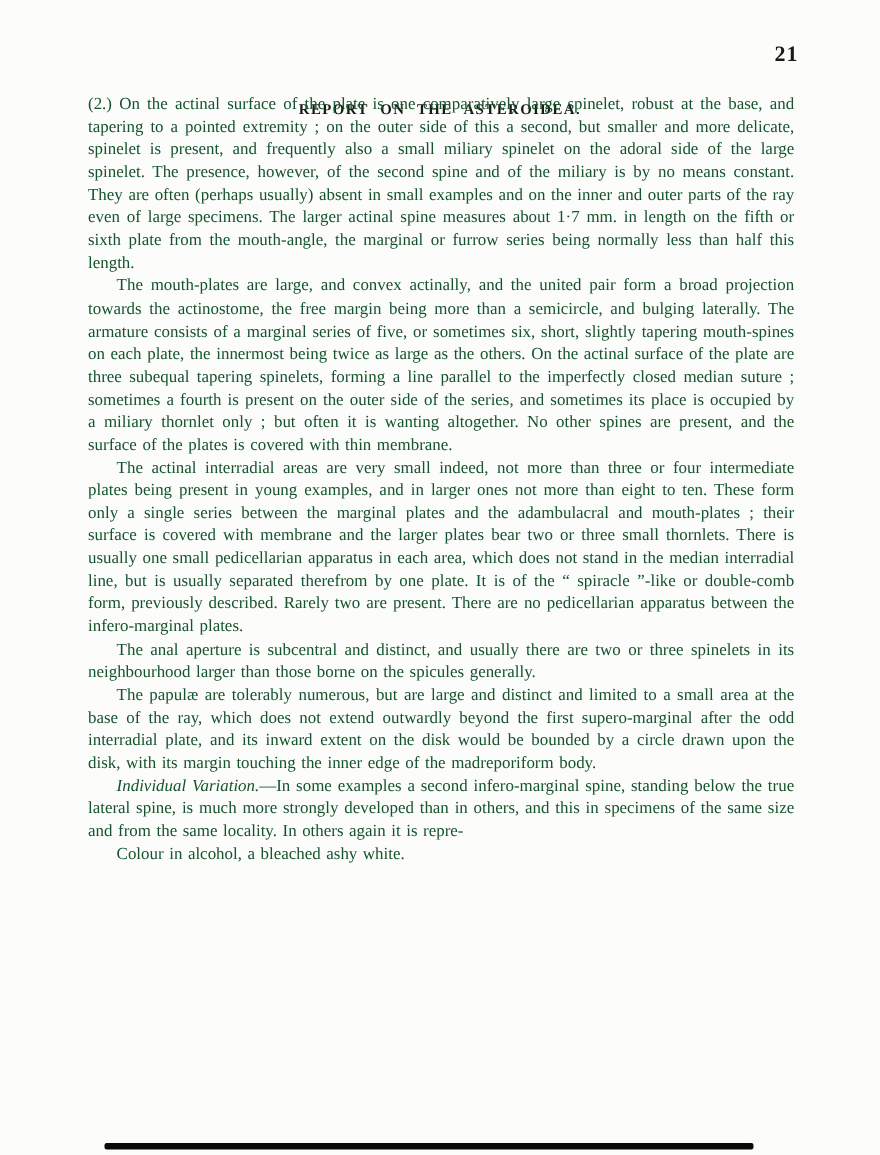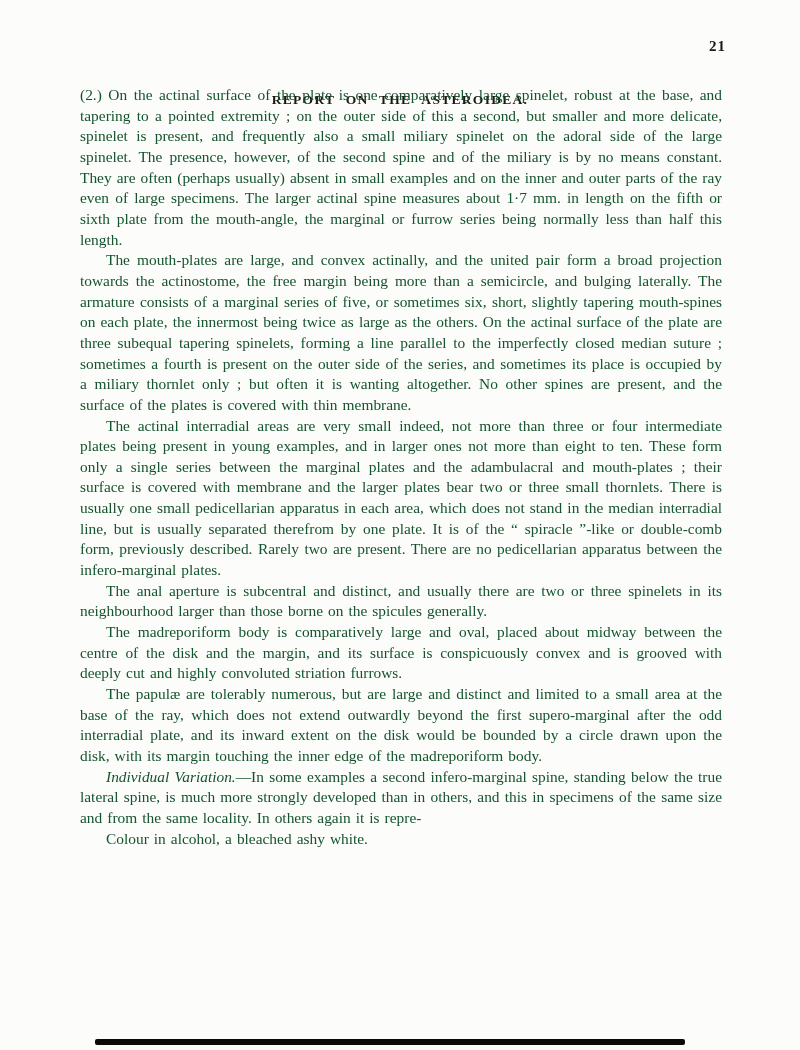--- a/index.html
+++ b/index.html
@@ -26,21 +26,21 @@
     font-weight: bold;
     letter-spacing: 1.3px;
     word-spacing: 6px;
     color: #1b1916;
     margin-top: 48px;
   }
   .page-number {
     position: absolute;
     top: 38px;
     right: 74px;
-    font-size: 15px;
+    font-size: 20px;
     font-weight: bold;
     letter-spacing: 1px;
     color: #1b1916;
   }
   .body-text {
     position: absolute;
     top: 85px;
     left: 80px;
     width: 642px;
     text-align: justify;
@@ -69,21 +69,20 @@
 
   <div class="running-head">REPORT ON THE ASTEROIDEA.</div>
 
   <div class="page-number">21</div>
 
   <div class="body-text">
     <p class="para flush">(2.) On the actinal surface of the plate is one comparatively large spinelet, robust at the base, and tapering to a pointed extremity ; on the outer side of this a second, but smaller and more delicate, spinelet is present, and frequently also a small miliary spinelet on the adoral side of the large spinelet. The presence, however, of the second spine and of the miliary is by no means constant. They are often (perhaps usually) absent in small examples and on the inner and outer parts of the ray even of large specimens. The larger actinal spine measures about 1·7 mm. in length on the fifth or sixth plate from the mouth-angle, the marginal or furrow series being normally less than half this length.</p>
     <p class="para">The mouth-plates are large, and convex actinally, and the united pair form a broad projection towards the actinostome, the free margin being more than a semicircle, and bulging laterally. The armature consists of a marginal series of five, or sometimes six, short, slightly tapering mouth-spines on each plate, the innermost being twice as large as the others. On the actinal surface of the plate are three subequal tapering spinelets, forming a line parallel to the imperfectly closed median suture ; sometimes a fourth is present on the outer side of the series, and sometimes its place is occupied by a miliary thornlet only ; but often it is wanting altogether. No other spines are present, and the surface of the plates is covered with thin membrane.</p>
     <p class="para">The actinal interradial areas are very small indeed, not more than three or four intermediate plates being present in young examples, and in larger ones not more than eight to ten. These form only a single series between the marginal plates and the adambulacral and mouth-plates ; their surface is covered with membrane and the larger plates bear two or three small thornlets. There is usually one small pedicellarian apparatus in each area, which does not stand in the median interradial line, but is usually separated therefrom by one plate. It is of the “ spiracle ”-like or double-comb form, previously described. Rarely two are present. There are no pedicellarian apparatus between the infero-marginal plates.</p>
     <p class="para">The anal aperture is subcentral and distinct, and usually there are two or three spinelets in its neighbourhood larger than those borne on the spicules generally.</p>
-    <p class="para">The madreporiform body is comparatively large and oval, placed about midway between the centre of the disk and the margin, and its surface is conspicuously convex and is grooved with deeply cut and highly convoluted striation furrows.</p>
     <p class="para">The papulæ are tolerably numerous, but are large and distinct and limited to a small area at the base of the ray, which does not extend outwardly beyond the first supero-marginal after the odd interradial plate, and its inward extent on the disk would be bounded by a circle drawn upon the disk, with its margin touching the inner edge of the madreporiform body.</p>
     <p class="para">
       <em>Individual Variation.</em><span>—In some examples a second infero-marginal spine, standing below the true lateral spine, is much more strongly developed than in others, and this in specimens of the same size and from the same locality. In others again it is repre-</span>
     </p>
     <p class="para">Colour in alcohol, a bleached ashy white.</p>
   </div>
 
   <div class="scan-bar"></div>
 
 </div>

